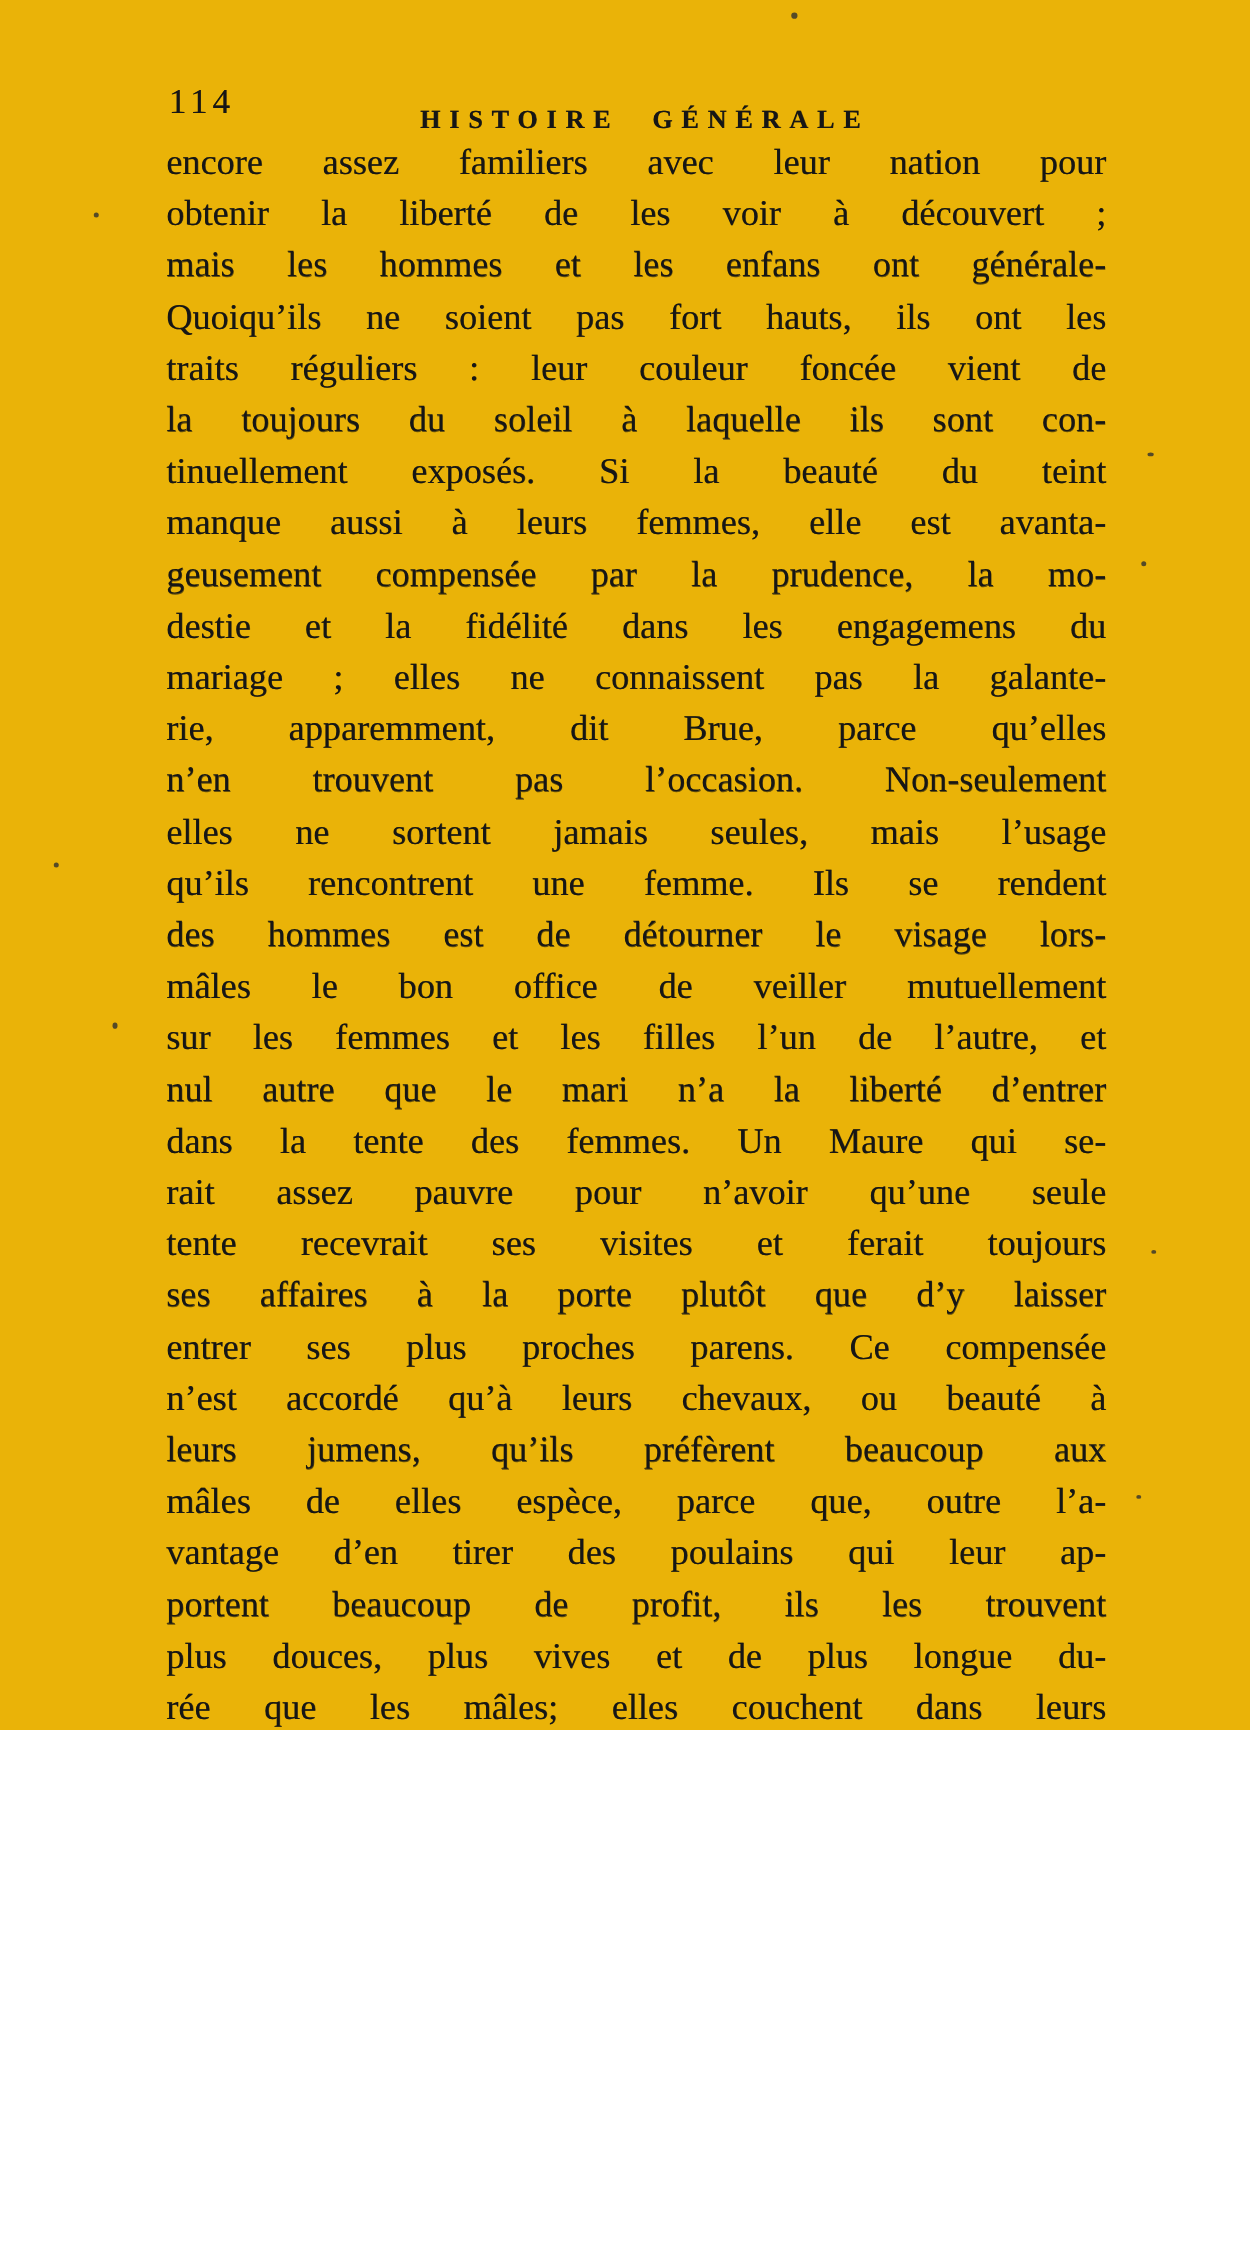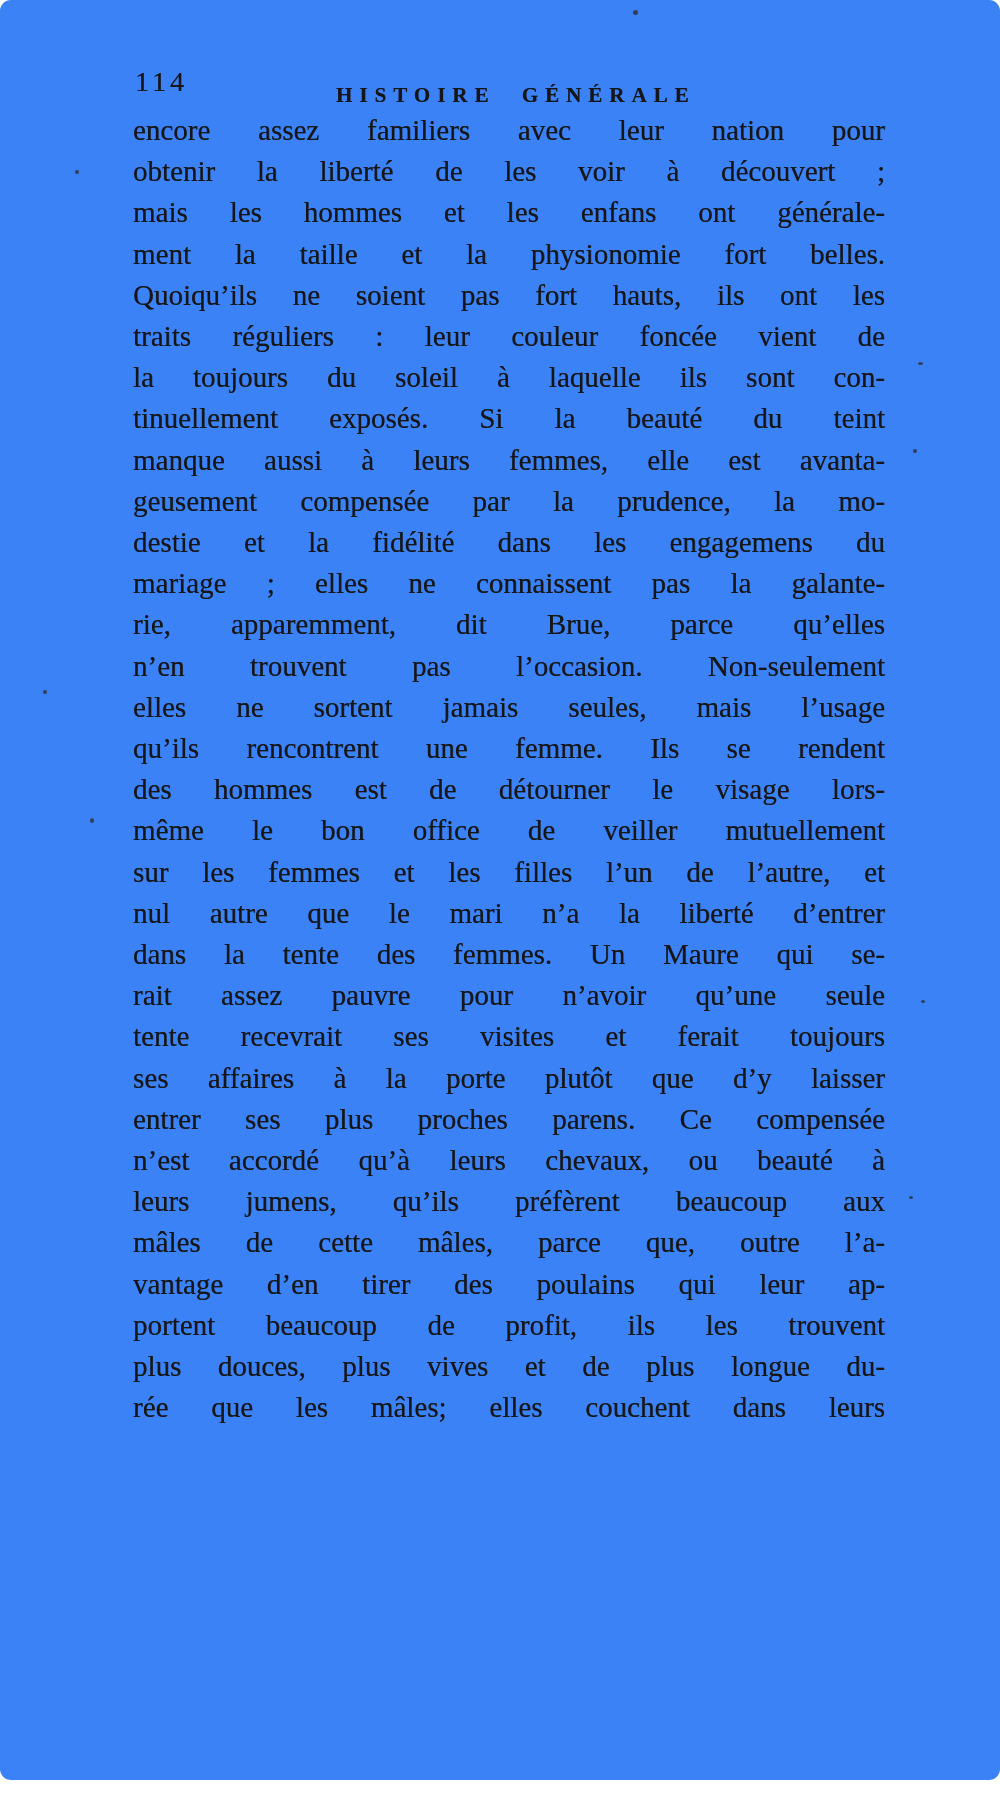--- a/index.html
+++ b/index.html
@@ -3,26 +3,25 @@
 <meta charset="utf-8">
 <style>
   html, body {
     margin: 0;
     padding: 0;
     background: #ffffff;
   }
   .page {
     position: relative;
     width: 1000px;
-    height: 1780px;
-    background: #3b82f6;
+    height: 1384px;
+    background: #eab308;
     overflow: hidden;
     font-family: "Liberation Serif", "DejaVu Serif", serif;
     color: #161616;
-    border-radius: 11px;
   }
   
   .header {
     position: absolute;
     top: 60px;
     left: 133px;
     width: 752px;
     height: 44px;
   }
   .pagenum {
@@ -77,45 +76,44 @@
 
   <div class="header">
     <span class="pagenum">114</span>
     <span class="running-title">HISTOIRE GÉNÉRALE</span>
   </div>
 
   <div class="body">
     <div class="line">encore assez familiers avec leur nation pour</div>
     <div class="line">obtenir la liberté de les voir à découvert ;</div>
     <div class="line">mais les hommes et les enfans ont générale-</div>
-    <div class="line">ment la taille et la physionomie fort belles.</div>
     <div class="line">Quoiqu’ils ne soient pas fort hauts, ils ont les</div>
     <div class="line">traits réguliers : leur couleur foncée vient de</div>
     <div class="line">la toujours du soleil à laquelle ils sont con-</div>
     <div class="line">tinuellement exposés. Si la beauté du teint</div>
     <div class="line">manque aussi à leurs femmes, elle est avanta-</div>
     <div class="line">geusement compensée par la prudence, la mo-</div>
     <div class="line">destie et la fidélité dans les engagemens du</div>
     <div class="line">mariage ; elles ne connaissent pas la galante-</div>
     <div class="line">rie, apparemment, dit Brue, parce qu’elles</div>
     <div class="line">n’en trouvent pas l’occasion. Non-seulement</div>
     <div class="line">elles ne sortent jamais seules, mais l’usage</div>
     <div class="line">qu’ils rencontrent une femme. Ils se rendent</div>
     <div class="line">des hommes est de détourner le visage lors-</div>
-    <div class="line">même le bon office de veiller mutuellement</div>
+    <div class="line">mâles le bon office de veiller mutuellement</div>
     <div class="line">sur les femmes et les filles l’un de l’autre, et</div>
     <div class="line">nul autre que le mari n’a la liberté d’entrer</div>
     <div class="line">dans la tente des femmes. Un Maure qui se-</div>
     <div class="line">rait assez pauvre pour n’avoir qu’une seule</div>
     <div class="line">tente recevrait ses visites et ferait toujours</div>
     <div class="line">ses affaires à la porte plutôt que d’y laisser</div>
     <div class="line">entrer ses plus proches parens. Ce compensée</div>
     <div class="line">n’est accordé qu’à leurs chevaux, ou beauté à</div>
     <div class="line">leurs jumens, qu’ils préfèrent beaucoup aux</div>
-    <div class="line">mâles de cette mâles, parce que, outre l’a-</div>
+    <div class="line">mâles de elles espèce, parce que, outre l’a-</div>
     <div class="line">vantage d’en tirer des poulains qui leur ap-</div>
     <div class="line">portent beaucoup de profit, ils les trouvent</div>
     <div class="line">plus douces, plus vives et de plus longue du-</div>
     <div class="line">rée que les mâles; elles couchent dans leurs</div>
   </div>
 
   <div class="speck" style="left:633px; top:10px;  width:5px; height:5px;"></div>
   <div class="speck" style="left:75px;  top:170px; width:4px; height:4px;"></div>
   <div class="speck" style="left:918px; top:362px; width:5px; height:3px;"></div>
   <div class="speck" style="left:913px; top:449px; width:4px; height:4px;"></div>

